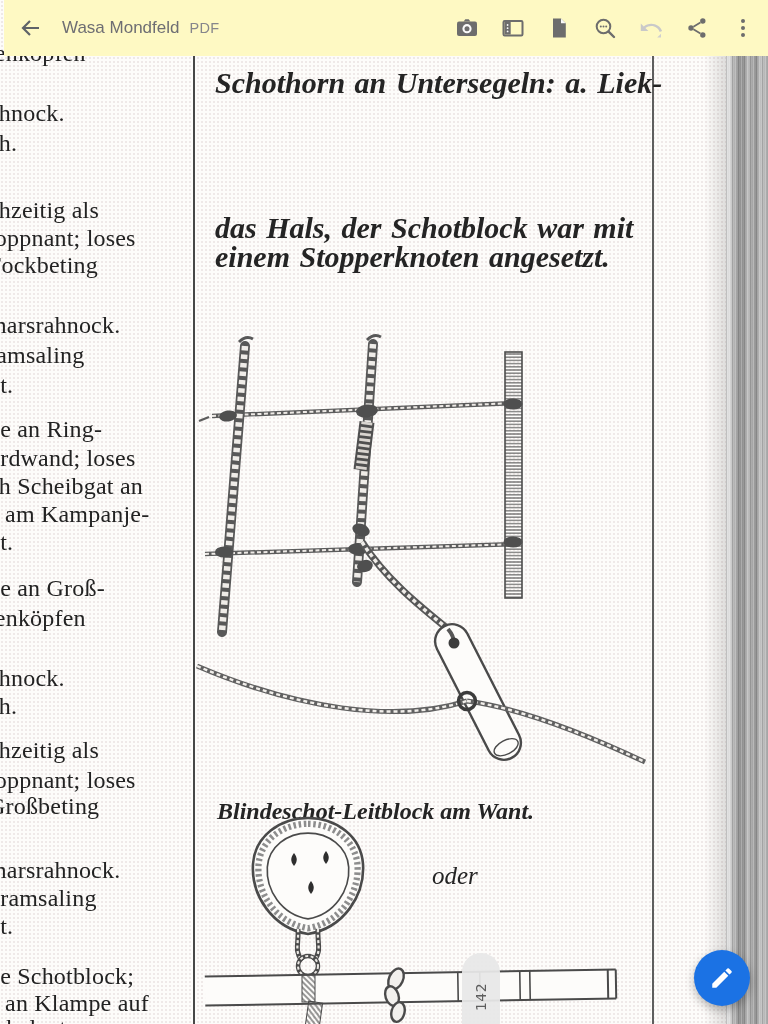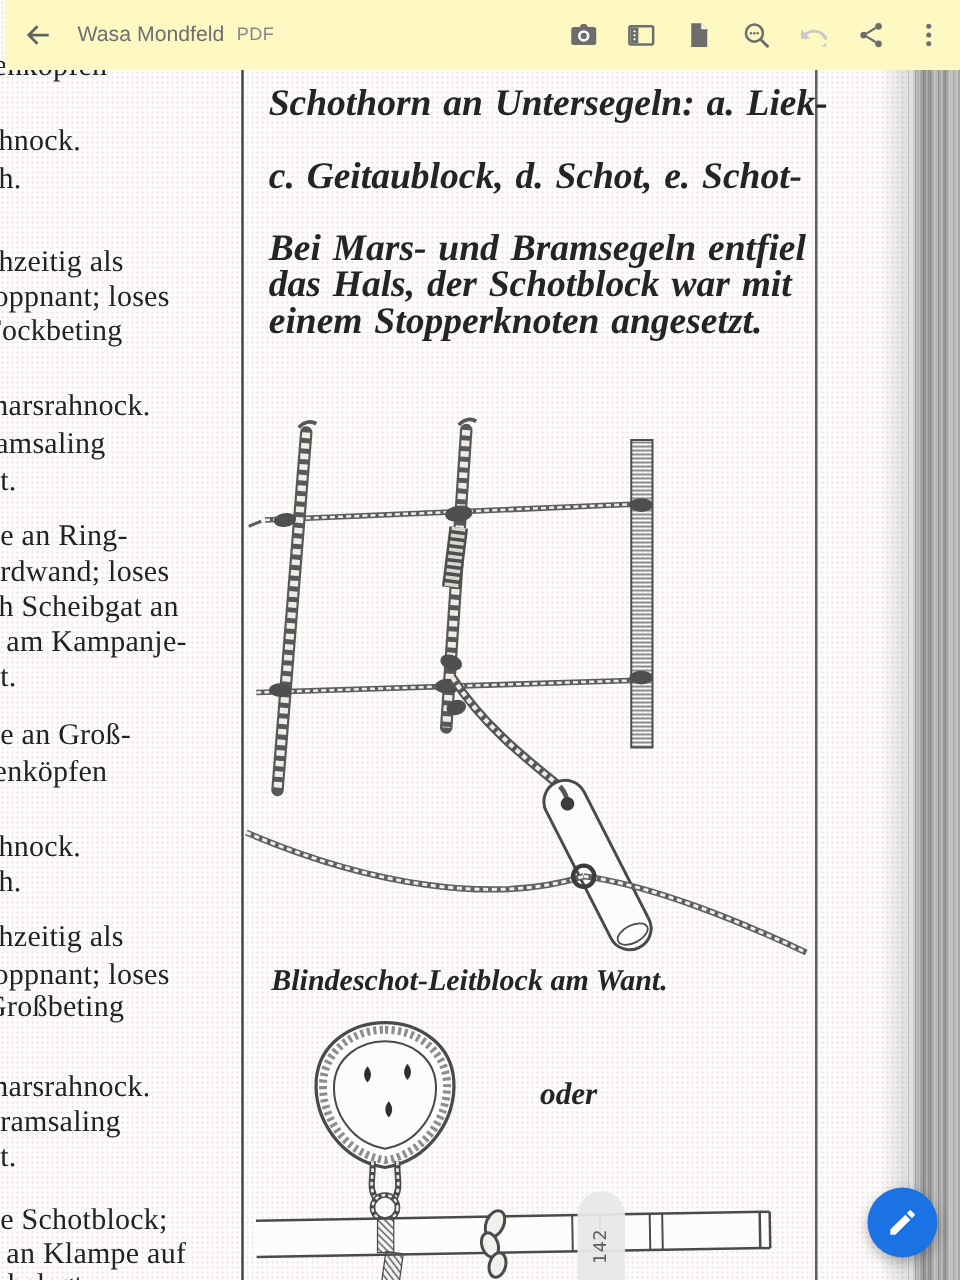--- a/index.html
+++ b/index.html
@@ -28,22 +28,22 @@
   .page-border{position:absolute;left:652px;top:56px;width:2px;height:968px;background:#5e5e5e;}
   .edge-shadow{position:absolute;left:704px;top:56px;width:22px;height:968px;
     background:linear-gradient(90deg,rgba(0,0,0,0),rgba(0,0,0,.12));}
   .book-edge{position:absolute;left:726px;top:56px;width:42px;height:968px;
     background:linear-gradient(90deg,#e9e9e9 0,#d4d4d4 10%,#a6a6a6 24%,#8e8e8e 38%,#bcbcbc 54%,#969696 70%,#c8c8c8 85%,#a3a3a3 100%);}
   .book-edge::after{content:"";position:absolute;inset:0;
     background:repeating-linear-gradient(90deg,rgba(50,50,50,.22) 0 1px,rgba(0,0,0,0) 1px 3px,rgba(255,255,255,.25) 3px 4px,rgba(0,0,0,0) 4px 6px);}
   
   .lline{position:absolute;left:-12px;font-size:24px;color:#222;white-space:nowrap;letter-spacing:.2px;}
   .rline{position:absolute;left:215px;font-size:30px;font-style:italic;font-weight:600;color:#242424;white-space:nowrap;word-spacing:2px;}
-  .caption{position:absolute;left:217px;font-size:24px;font-style:italic;font-weight:600;color:#242424;white-space:nowrap;}
-  .oder{position:absolute;left:432px;top:862px;font-size:25px;font-style:italic;font-weight:700;color:#242424;}
+  .caption{position:absolute;left:217px;font-size:24px;font-style:italic;font-weight:600;color:#242424;white-space:nowrap;margin-top:26px;}
+  .oder{position:absolute;left:432px;top:862px;font-size:25px;font-style:italic;font-weight:400;color:#242424;}
   .illus{position:absolute;}
   
   .page-pill{
     position:absolute;left:462px;top:953px;width:38px;height:88px;border-radius:19px;
     background:rgba(232,232,232,.94);display:flex;align-items:center;justify-content:center;z-index:5;
   }
   .page-pill span{transform:rotate(-90deg);font-family:"DejaVu Sans",sans-serif;font-size:14px;color:#5d5d5d;letter-spacing:.5px;}
   
   .fab{
     position:absolute;left:694px;top:950px;width:56px;height:56px;border-radius:50%;
@@ -81,22 +81,20 @@
   <div class="lline" style="top:885px">bramsaling</div>
   <div class="lline" style="top:913px">pt.</div>
   <div class="lline" style="top:963px">de Schotblock;</div>
   <div class="lline" style="top:990px">e an Klampe auf</div>
   <div class="lline" style="top:1015px">k belegt</div>
 
   <div class="col-divider"></div>
   <div class="page-border"></div>
 
   <div class="rline" style="top:66px">Schothorn an Untersegeln: a. Liek-</div>
-  <div class="rline" style="top:124px">c. Geitaublock, d. Schot, e. Schot-</div>
-  <div class="rline" style="top:182px">Bei Mars- und Bramsegeln entfiel</div>
   <div class="rline" style="top:211px">das Hals, der Schotblock war mit</div>
   <div class="rline" style="top:240px">einem Stopperknoten angesetzt.</div>
 
   <svg class="illus" style="left:195px;top:330px" width="465" height="440" viewBox="0 0 465 440">
     <defs>
       <pattern id="hx" width="5" height="3.2" patternUnits="userSpaceOnUse">
         <path d="M0 1.6H5" stroke="#5a5a5a" stroke-width="1.1"></path>
       </pattern>
     </defs>
 

